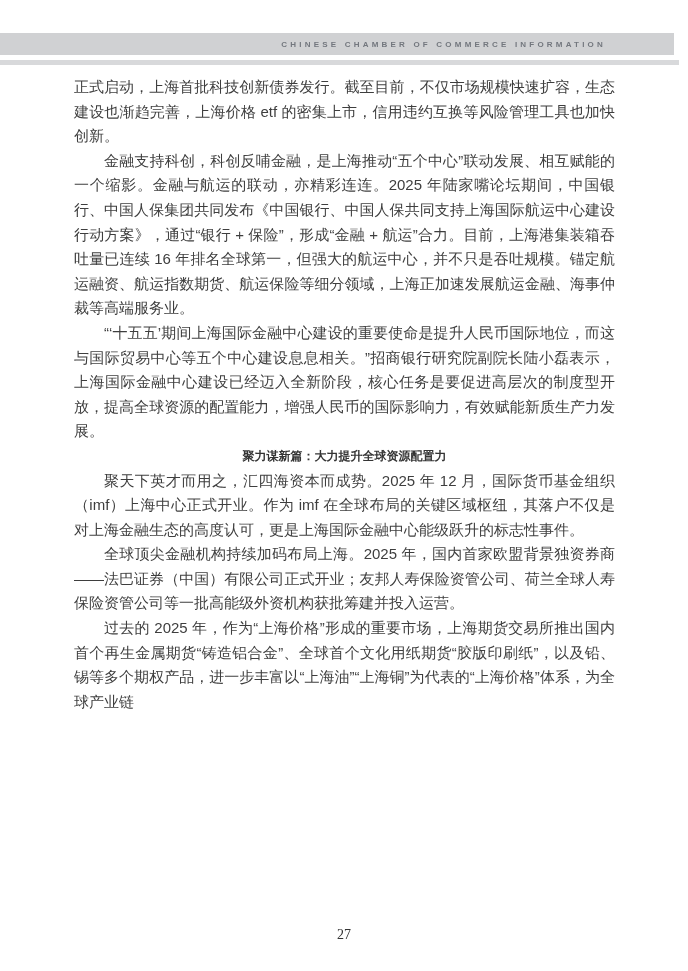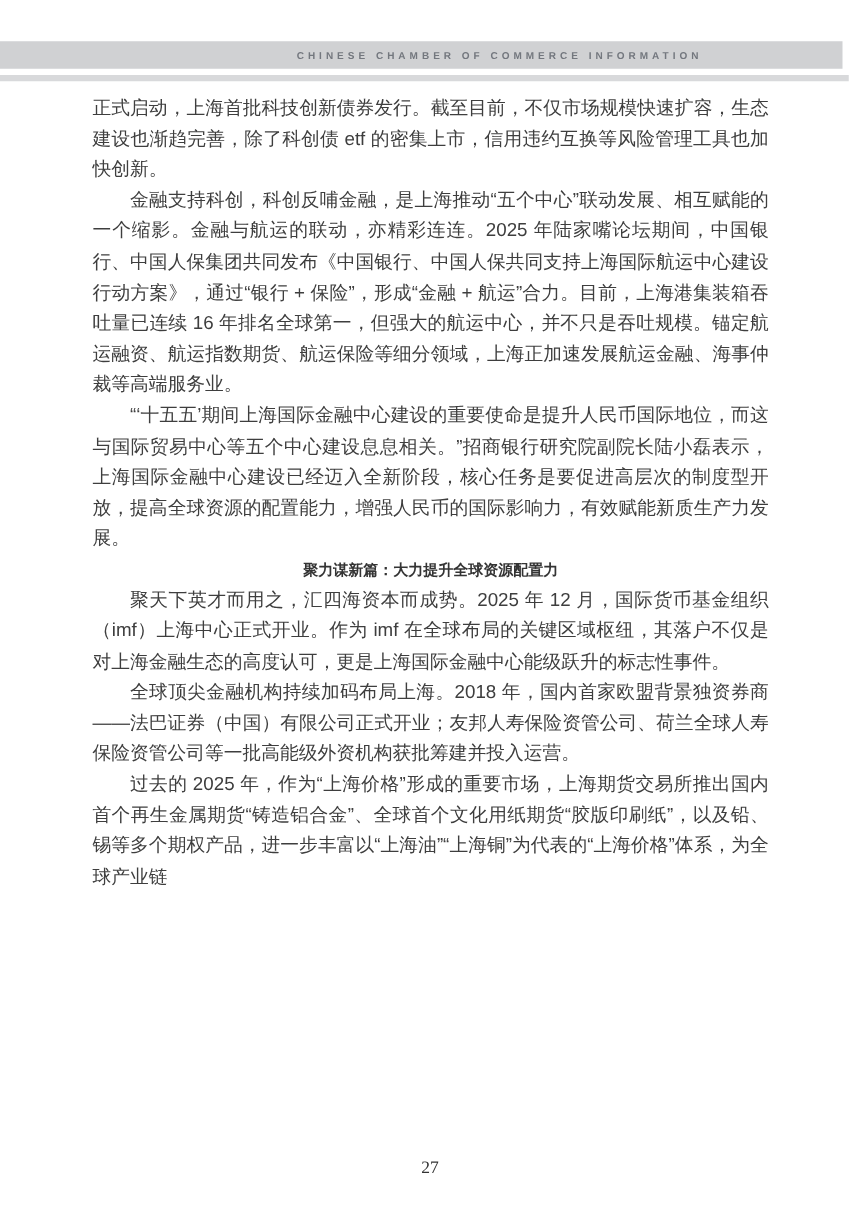--- a/index.html
+++ b/index.html
@@ -18,21 +18,21 @@
   .header-bar {
     position: absolute;
     left: 0;
     top: 33px;
     width: 674px;
     height: 22px;
     background: #d0d1d3;
     display: flex;
     align-items: center;
     justify-content: flex-end;
-    padding-right: 112px;
+    padding-right: 68px;
     box-sizing: border-box;
   }
   .header-text {
     font-size: 8px;
     font-weight: bold;
     letter-spacing: 3.2px;
     color: #73777e;
     white-space: nowrap;
   }
   .header-line {
@@ -84,24 +84,24 @@
 
 <div class="page">
 
   <div class="header-bar">
     <span class="header-text">CHINESE CHAMBER OF COMMERCE INFORMATION</span>
   </div>
 
   <div class="header-line"></div>
 
   <div class="content" id="article-body">
-      <p class="">正式启动，上海首批科技创新债券发行。截至目前，不仅市场规模快速扩容，生态建设也渐趋完善，除了科创债 etf 的密集上市，信用违约互换等风险管理工具也加快创新。</p>
+      <p class="">正式启动，上海首批科技创新债券发行。截至目前，不仅市场规模快速扩容，生态建设也渐趋完善，上海价格 etf 的密集上市，信用违约互换等风险管理工具也加快创新。</p>
       <p class=" indent">金融支持科创，科创反哺金融，是上海推动“五个中心”联动发展、相互赋能的一个缩影。金融与航运的联动，亦精彩连连。2025 年陆家嘴论坛期间，中国银行、中国人保集团共同发布《中国银行、中国人保共同支持上海国际航运中心建设行动方案》，通过“银行 + 保险”，形成“金融 + 航运”合力。目前，上海港集装箱吞吐量已连续 16 年排名全球第一，但强大的航运中心，并不只是吞吐规模。锚定航运融资、航运指数期货、航运保险等细分领域，上海正加速发展航运金融、海事仲裁等高端服务业。</p>
       <p class=" indent">“‘十五五’期间上海国际金融中心建设的重要使命是提升人民币国际地位，而这与国际贸易中心等五个中心建设息息相关。”招商银行研究院副院长陆小磊表示，上海国际金融中心建设已经迈入全新阶段，核心任务是要促进高层次的制度型开放，提高全球资源的配置能力，增强人民币的国际影响力，有效赋能新质生产力发展。</p>
       <p class="section-heading">聚力谋新篇：大力提升全球资源配置力</p>
       <p class=" indent">聚天下英才而用之，汇四海资本而成势。2025 年 12 月，国际货币基金组织（imf）上海中心正式开业。作为 imf 在全球布局的关键区域枢纽，其落户不仅是对上海金融生态的高度认可，更是上海国际金融中心能级跃升的标志性事件。</p>
-      <p class=" indent">全球顶尖金融机构持续加码布局上海。2018 年，国内首家欧盟背景独资券商——法巴证券（中国）有限公司正式开业；友邦人寿保险资管公司、荷兰全球人寿保险资管公司等一批高能级外资机构获批筹建并投入运营。</p>
+      <p class=" indent">全球顶尖金融机构持续加码布局上海。2025 年，国内首家欧盟背景独资券商——法巴证券（中国）有限公司正式开业；友邦人寿保险资管公司、荷兰全球人寿保险资管公司等一批高能级外资机构获批筹建并投入运营。</p>
       <p class=" indent">过去的 2025 年，作为“上海价格”形成的重要市场，上海期货交易所推出国内首个再生金属期货“铸造铝合金”、全球首个文化用纸期货“胶版印刷纸”，以及铅、锡等多个期权产品，进一步丰富以“上海油”“上海铜”为代表的“上海价格”体系，为全球产业链</p>
     </div>
 
   <div class="page-number">27</div>
 
 </div>
 
 </body></html>

